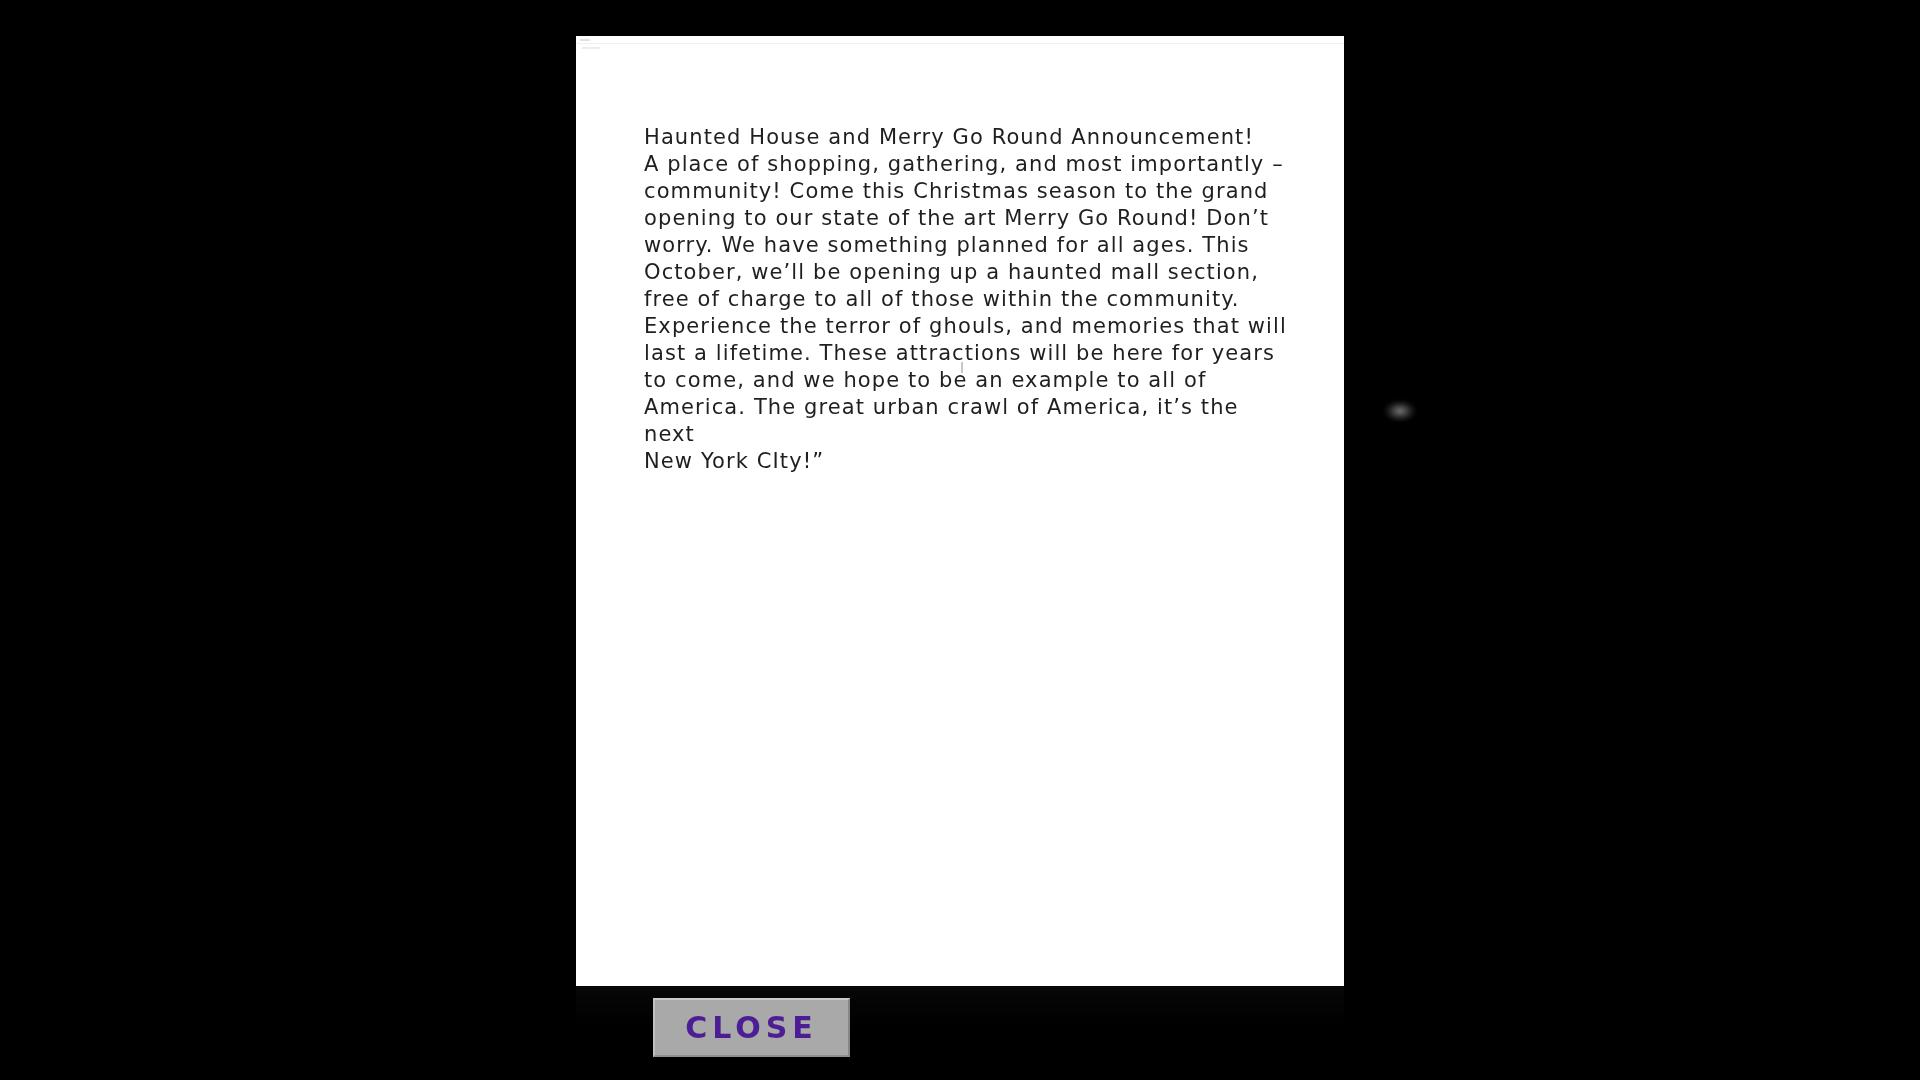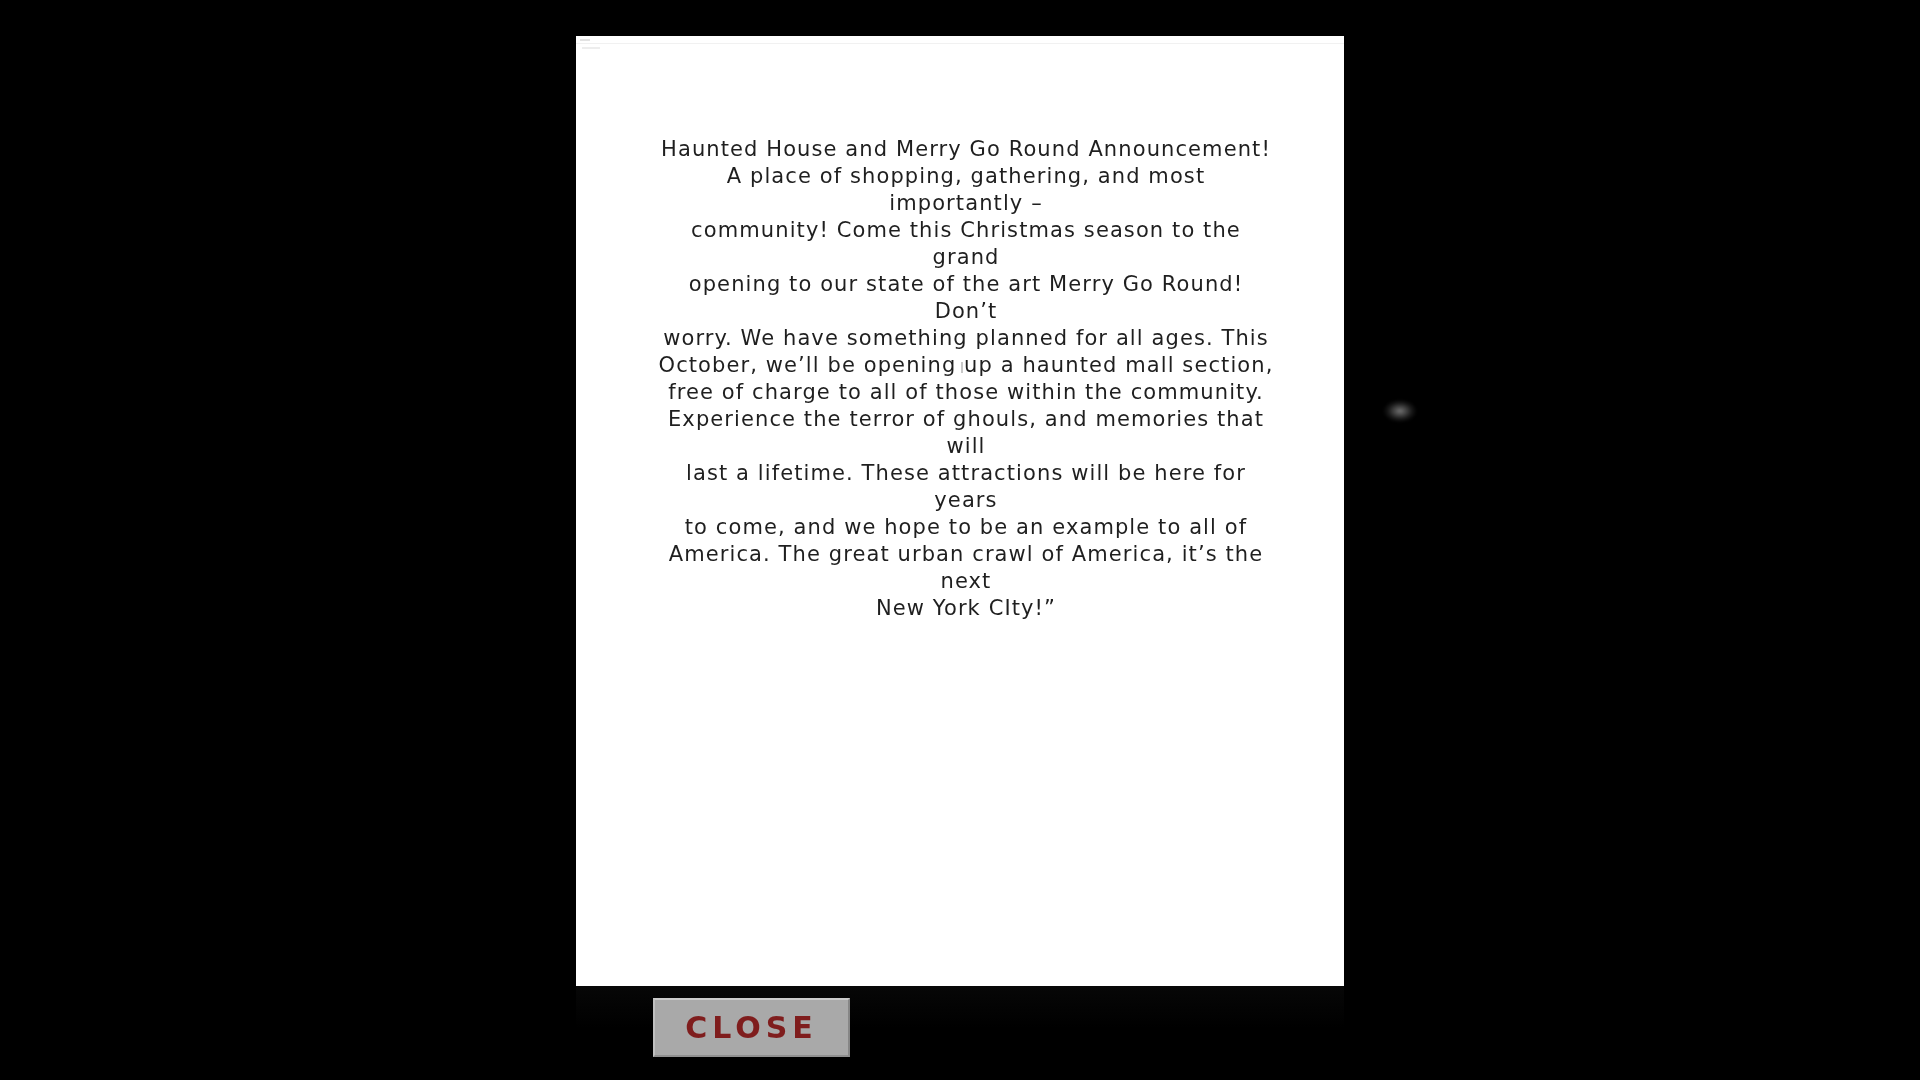--- a/index.html
+++ b/index.html
@@ -40,27 +40,26 @@
     left: 4px;
     top: 3px;
     width: 26px;
     height: 12px;
     background:
       linear-gradient(#dcdcdc, #dcdcdc) 0 0 / 10px 2px no-repeat,
       linear-gradient(#e9e9e9, #e9e9e9) 2px 8px / 18px 2px no-repeat;
     opacity: 0.8;
   }
   .body-text {
-    margin: 16px;
+    margin: 4px;
     font-size: 21px;
     line-height: 27px;
     letter-spacing: 1.1px;
     color: #1f1f1f;
     white-space: pre-line;
-    text-align: center;
   }
   .date-line {
     margin: 27px 0 0 0;
     font-size: 21px;
     line-height: 27px;
     letter-spacing: 1.1px;
     color: #1f1f1f;
   }
   
   .cursor-tick {
@@ -102,21 +101,21 @@
     height: 59px;
     box-sizing: border-box;
     background: #a9a9a9;
     border-style: solid;
     border-width: 2px;
     border-color: #cbcbcb #868686 #909090 #c0c0c0;
     font-family: "DejaVu Sans", "Liberation Sans", sans-serif;
     font-size: 30px;
     font-weight: 700;
     letter-spacing: 5px;
-    color: #7f1d1d;
+    color: #4c1d95;
     text-align: center;
     line-height: 53px;
     padding: 0;
     cursor: pointer;
   }
 </style>
 </head>
 <body>
 
 <div class="stage">

